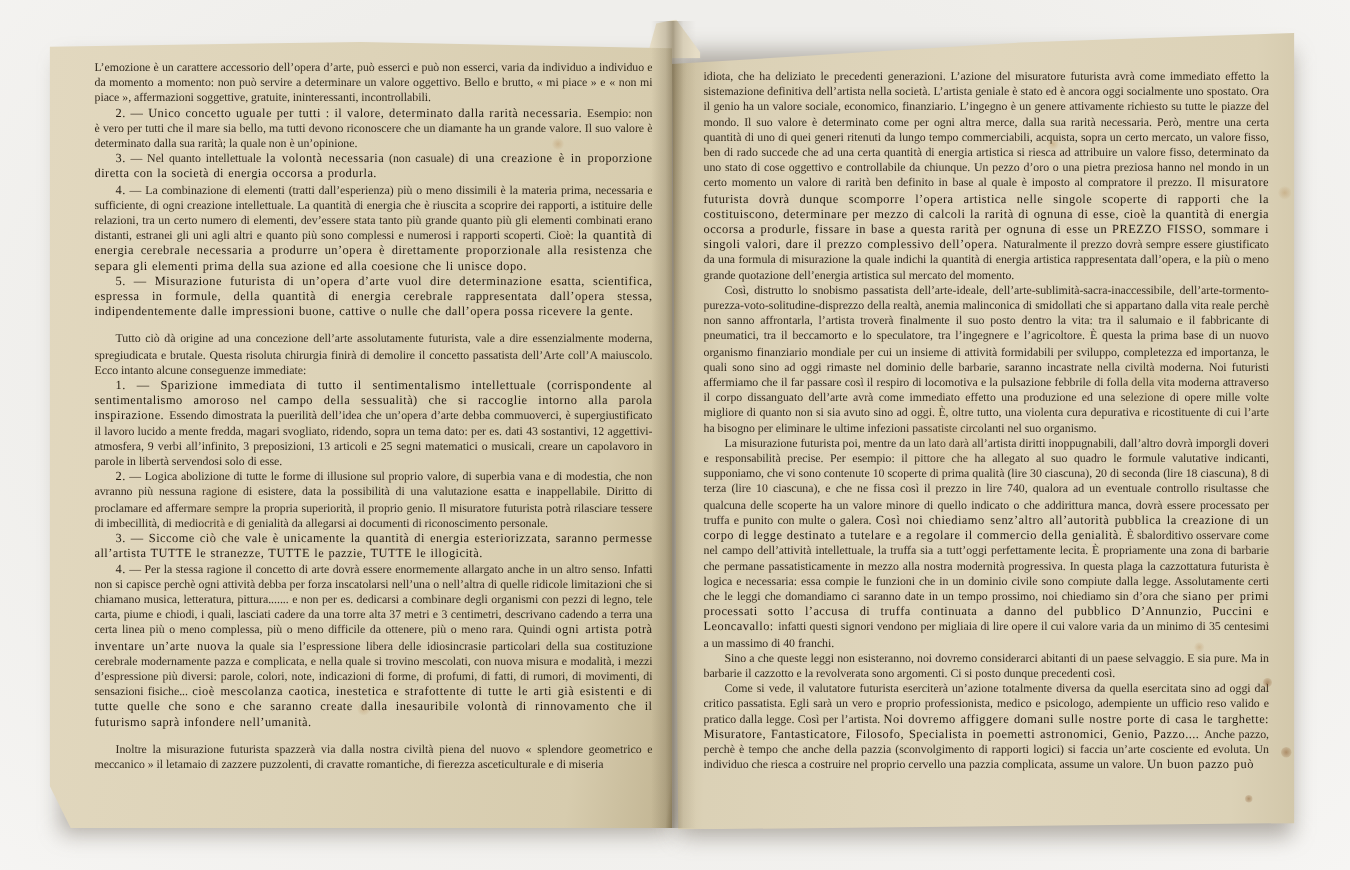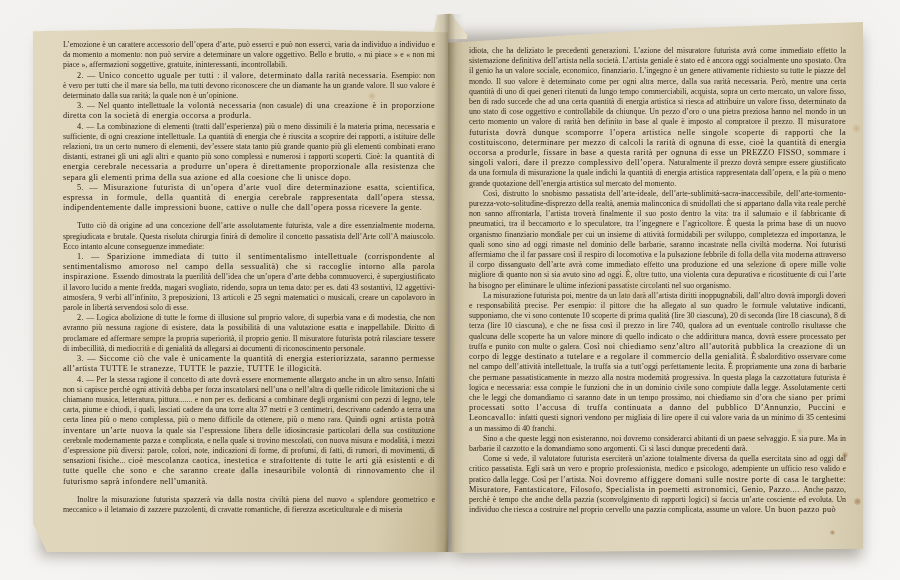--- a/index.html
+++ b/index.html
@@ -55,21 +55,21 @@
         <p class="para indent"><span class="b">4.</span><span> — Per la stessa ragione il concetto di arte dovrà essere enormemente allargato anche in un altro senso. Infatti non si capisce perchè ogni attività debba per forza inscatolarsi nell’una o nell’altra di quelle ridicole limitazioni che si chiamano musica, letteratura, pittura....... e non per es. dedicarsi a combinare degli organismi con pezzi di legno, tele carta, piume e chiodi, i quali, lasciati cadere da una torre alta 37 metri e 3 centimetri, descrivano cadendo a terra una certa linea più o meno complessa, più o meno difficile da ottenere, più o meno rara. Quindi </span><span class="b">ogni artista potrà inventare un’arte nuova</span><span> la quale sia l’espressione libera delle idiosincrasie particolari della sua costituzione cerebrale modernamente pazza e complicata, e nella quale si trovino mescolati, con nuova misura e modalità, i mezzi d’espressione più diversi: parole, colori, note, indicazioni di forme, di profumi, di fatti, di rumori, di movimenti, di sensazioni fisiche... </span><span class="b">cioè mescolanza caotica, inestetica e strafottente di tutte le arti già esistenti e di tutte quelle che sono e che saranno create dalla inesauribile volontà di rinnovamento che il futurismo saprà infondere nell’umanità.</span></p>
         <p class="para indent gap"><span>Inoltre la misurazione futurista spazzerà via dalla nostra civiltà piena del nuovo « splendore geometrico e meccanico » il letamaio di zazzere puzzolenti, di cravatte romantiche, di fierezza asceticulturale e di miseria</span></p>
       </div>
   </div>
 
   <div class="page" id="right-page">
     <div class="page-text" id="right-text">
         <p class="para"><span>idiota, che ha deliziato le precedenti generazioni. L’azione del misuratore futurista avrà come immediato effetto la sistemazione definitiva dell’artista nella società. L’artista geniale è stato ed è ancora oggi socialmente uno spostato. Ora il genio ha un valore sociale, economico, finanziario. L’ingegno è un </span><span class="i">genere</span><span> attivamente richiesto su tutte le </span><span class="i">piazze</span><span> del mondo. Il suo valore è determinato come per ogni altra </span><span class="i">merce</span><span>, dalla sua rarità necessaria. Però, mentre una certa quantità di uno di quei generi ritenuti da lungo tempo commerciabili, acquista, sopra un certo mercato, un valore fisso, ben di rado succede che ad una certa quantità di energia artistica si riesca ad attribuire un valore fisso, determinato da uno stato di cose oggettivo e controllabile da chiunque. Un pezzo d’oro o una pietra preziosa hanno nel mondo in un certo momento un valore di rarità ben definito in base al quale è </span><span class="i">imposto</span><span> al compratore il prezzo. </span><span class="b">Il misuratore futurista dovrà dunque scomporre l’opera artistica nelle singole scoperte di rapporti che la costituiscono, determinare per mezzo di calcoli la rarità di ognuna di esse, cioè la quantità di energia occorsa a produrle, fissare in base a questa rarità per ognuna di esse un PREZZO FISSO, sommare i singoli valori, dare il prezzo complessivo dell’opera. </span><span>Naturalmente il prezzo dovrà sempre essere giustificato da una </span><span class="i">formula di misurazione</span><span> la quale indichi la quantità di energia artistica rappresentata dall’opera, e la più o meno grande quotazione dell’energia artistica sul mercato del momento.</span></p>
         <p class="para indent"><span>Così, distrutto lo snobismo passatista dell’arte-ideale, dell’arte-sublimità-sacra-inaccessibile, dell’arte-tormento-purezza-voto-solitudine-disprezzo della realtà, anemia malinconica di smidollati che si appartano dalla vita reale perchè non sanno affrontarla, l’artista troverà finalmente il suo posto </span><span class="i">dentro la vita</span><span>: tra il salumaio e il fabbricante di pneumatici, tra il beccamorto e lo speculatore, tra l’ingegnere e l’agricoltore. È questa la prima base di un nuovo organismo finanziario mondiale per cui un insieme di attività formidabili per sviluppo, completezza ed importanza, le quali sono sino ad oggi rimaste nel dominio delle barbarie, saranno incastrate nella civiltà moderna. Noi futuristi affermiamo che il far passare così il respiro di locomotiva e la pulsazione febbrile di folla della vita moderna attraverso il corpo dissanguato dell’arte avrà come immediato effetto una produzione ed una selezione di opere mille volte migliore di quanto non si sia avuto sino ad oggi. È, oltre tutto, una violenta cura depurativa e ricostituente di cui l’arte ha bisogno per eliminare le ultime infezioni passatiste circolanti nel suo organismo.</span></p>
         <p class="para indent"><span>La misurazione futurista poi, mentre da un lato darà all’artista diritti inoppugnabili, dall’altro dovrà imporgli doveri e responsabilità precise. Per esempio: il pittore che ha allegato al suo quadro le formule valutative indicanti, supponiamo, che vi sono contenute 10 scoperte di prima qualità (lire 30 ciascuna), 20 di seconda (lire 18 ciascuna), 8 di terza (lire 10 ciascuna), e che ne fissa così il prezzo in lire 740, qualora ad un eventuale controllo risultasse che qualcuna delle scoperte ha un valore minore di quello indicato o che addirittura manca, dovrà essere processato per truffa e punito con multe o galera. </span><span class="b">Così noi chiediamo senz’altro all’autorità pubblica la creazione di un corpo di legge destinato a tutelare e a regolare il commercio della genialità. </span><span>È sbalorditivo osservare come nel campo dell’attività intellettuale, la truffa sia a tutt’oggi perfettamente lecita. È propriamente una zona di barbarie che permane passatisticamente in mezzo alla nostra modernità progressiva. In questa plaga la cazzottatura futurista è logica e necessaria: essa compie le funzioni che in un dominio civile sono compiute dalla legge. Assolutamente certi che le leggi che domandiamo ci saranno date in un tempo prossimo, noi chiediamo sin d’ora che </span><span class="b">siano per primi processati sotto l’accusa di truffa continuata a danno del pubblico D’Annunzio, Puccini e Leoncavallo: </span><span>infatti questi signori vendono per migliaia di lire opere il cui valore varia da un minimo di 35 centesimi a un massimo di 40 franchi.</span></p>
-        <p class="para indent"><span>Sino a che queste leggi non esisteranno, noi dovremo considerarci abitanti di un paese selvaggio. E sia pure. Ma in barbarie il cazzotto e la domandiamo sono </span><span class="i">argomenti</span><span>. Ci si lasci dunque </span><span class="i">precedenti</span><span> darà.</span></p>
+        <p class="para indent"><span>Sino a che queste leggi non esisteranno, noi dovremo considerarci abitanti di un paese selvaggio. E sia pure. Ma in barbarie il cazzotto e la revolverata sono </span><span class="i">argomenti</span><span>. Ci si posto dunque </span><span class="i">precedenti</span><span> così.</span></p>
         <p class="para indent"><span>Come si vede, il valutatore futurista eserciterà un’azione totalmente diversa da quella esercitata sino ad oggi dal critico passatista. Egli sarà un vero e proprio professionista, medico e psicologo, adempiente un ufficio reso valido e pratico dalla legge. Così per l’artista. </span><span class="b">Noi dovremo affiggere domani sulle nostre porte di casa le targhette: Misuratore, Fantasticatore, Filosofo, Specialista in poemetti astronomici, Genio, Pazzo.... </span><span>Anche pazzo, perchè è tempo che anche della pazzia (sconvolgimento di rapporti logici) si faccia un’arte cosciente ed evoluta. Un individuo che riesca a costruire nel proprio cervello una pazzia complicata, assume un valore. </span><span class="b">Un buon pazzo può</span></p>
       </div>
   </div>
 
   <div id="gutter-shadow"></div>
 
   <div>
     <div class="stain big" style="left:118px;top:318px;width:60px;height:46px;"></div>
     <div class="stain big" style="left:596px;top:262px;width:70px;height:60px;"></div>
     <div class="stain big" style="left:742px;top:238px;width:46px;height:40px;"></div>

